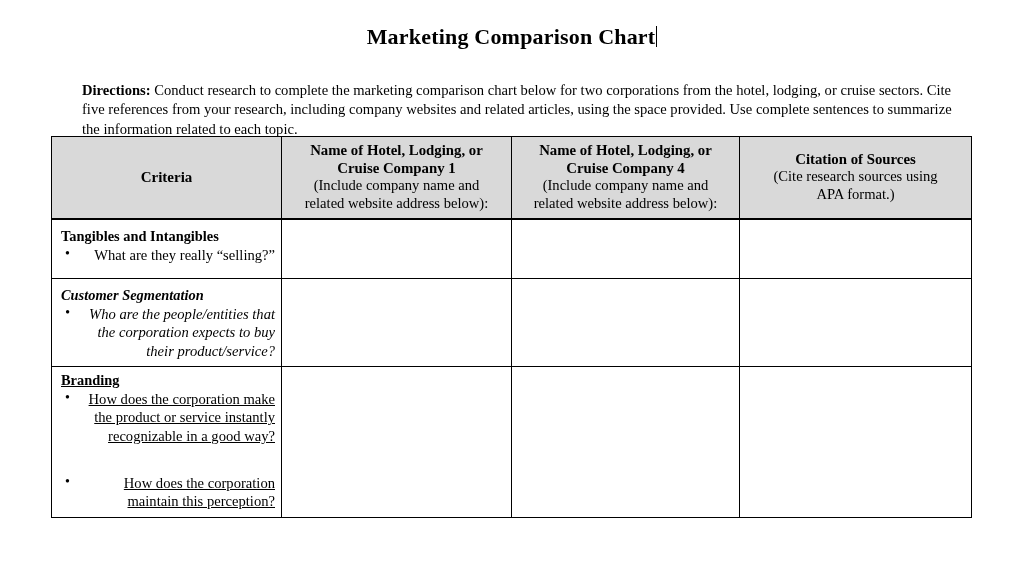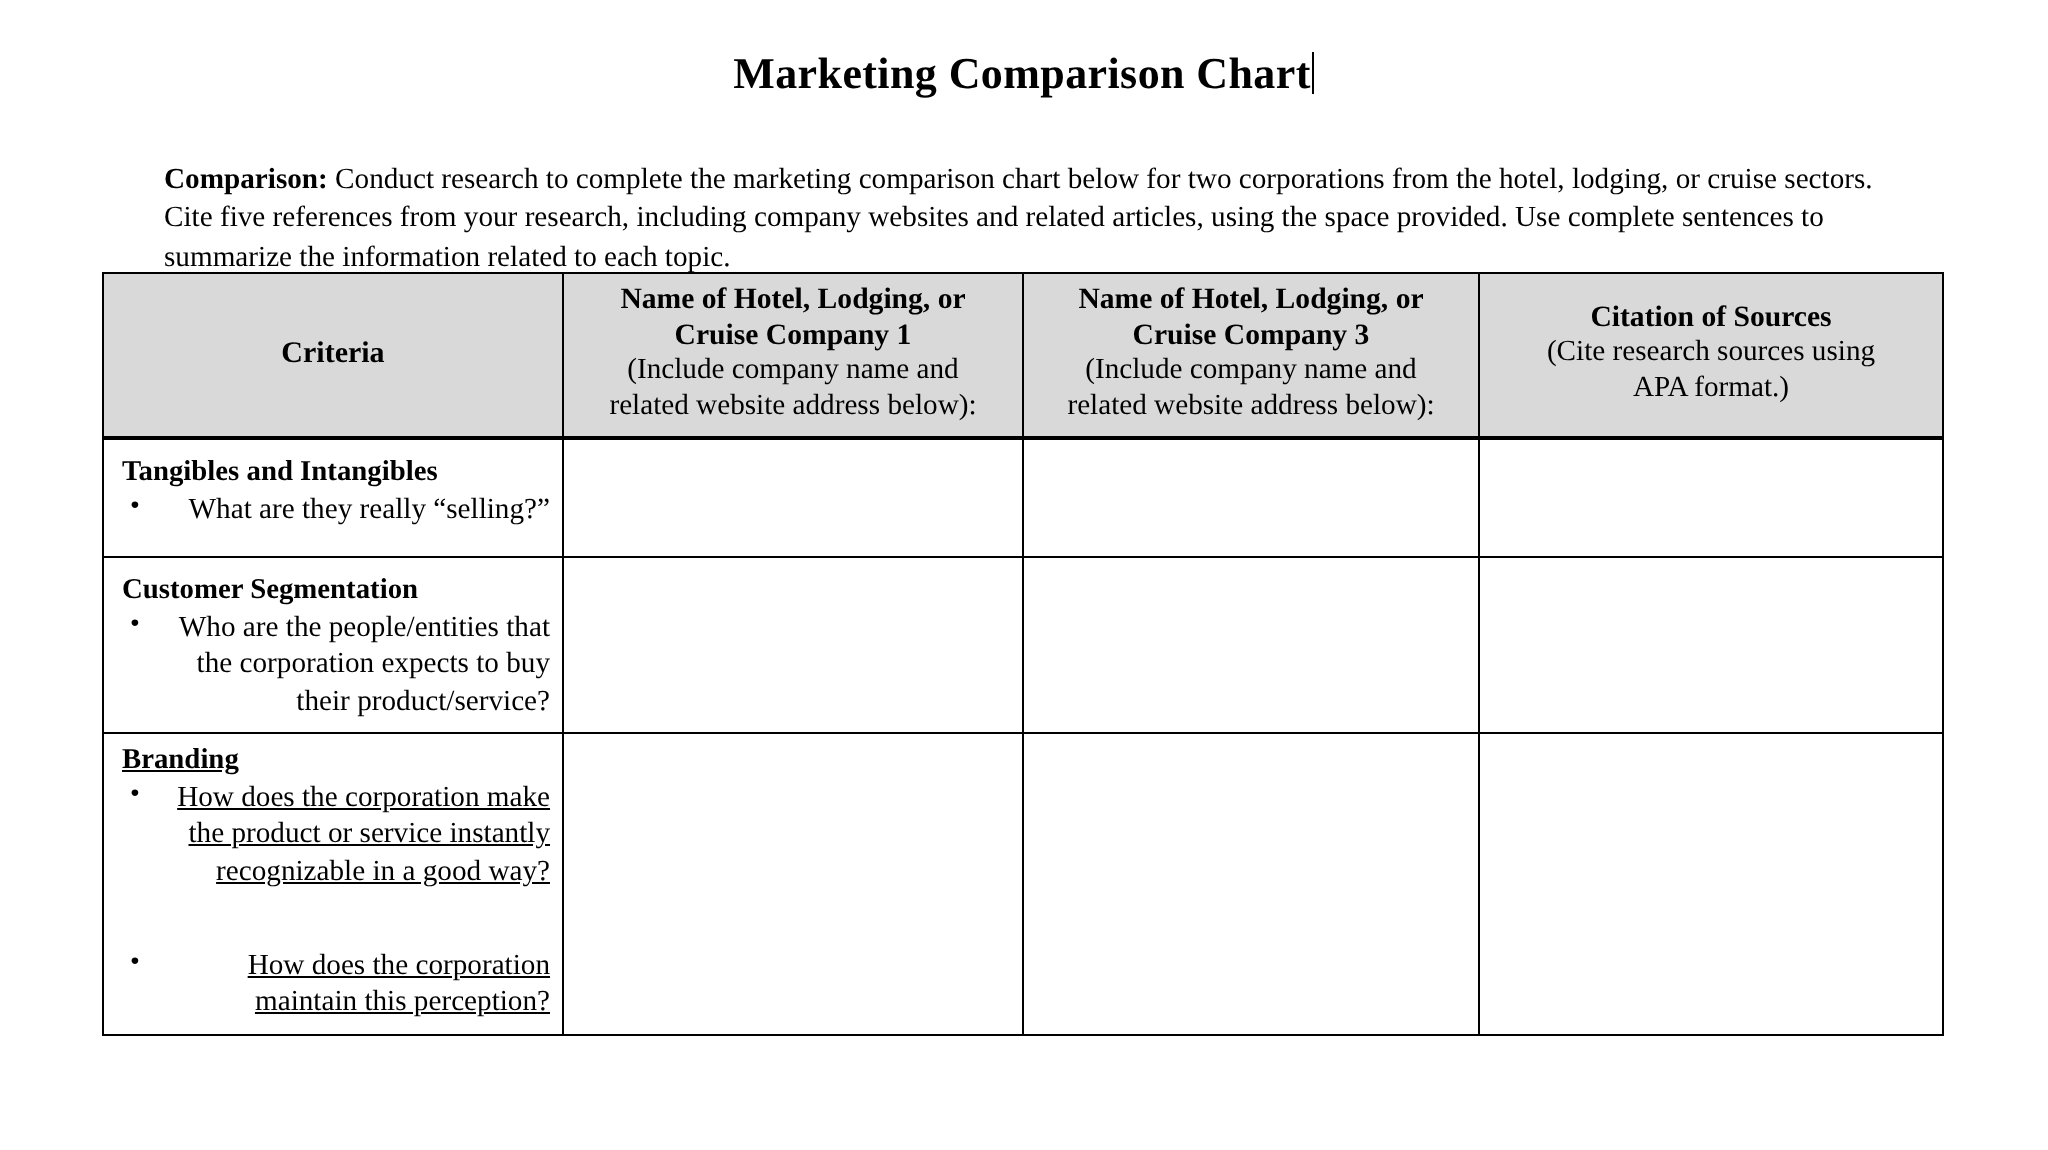--- a/index.html
+++ b/index.html
@@ -133,33 +133,33 @@
   ul.crit-list li::before {
     content: "\2022";
     position: absolute;
     left: 4px;
     top: -0.5px;
     font-size: 14px;
   }
 
   
   .r0 .cell-pad { padding-top: 8px; }
-  .r1 .cell-pad { padding-top: 8px; }
+  .r1 .cell-pad { padding-top: 8px; font-style: italic; }
   .r2 .cell-pad { padding-top: 5px; text-decoration: underline; }
 
   .blank-cell { }
 </style>
 </head>
 <body>
 
 <div class="page">
 
   <div class="doc-title"><span>Marketing Comparison Chart</span><span class="caret"></span></div>
 
-  <p class="directions"><b>Comparison:</b><span> Conduct research to complete the marketing comparison chart below for two corporations from the hotel, lodging, or cruise sectors. Cite five references from your research, including company websites and related articles, using the space provided. Use complete sentences to summarize the information related to each topic.</span></p>
+  <p class="directions"><b>Directions:</b><span> Conduct research to complete the marketing comparison chart below for two corporations from the hotel, lodging, or cruise sectors. Cite five references from your research, including company websites and related articles, using the space provided. Use complete sentences to summarize the information related to each topic.</span></p>
 
   <table class="chart-table">
     <colgroup>
       <col class="col-criteria">
       <col class="col-c1">
       <col class="col-c2">
       <col class="col-cit">
     </colgroup>
     <tbody>
 
@@ -170,21 +170,21 @@
 
         <td>
           <div class="head-main">Name of Hotel, Lodging, or</div>
           <div class="head-main">Cruise Company 1</div>
           <div class="head-sub">(Include company name and</div>
           <div class="head-sub">related website address below):</div>
         </td>
 
         <td>
           <div class="head-main">Name of Hotel, Lodging, or</div>
-          <div class="head-main">Cruise Company 3</div>
+          <div class="head-main">Cruise Company 4</div>
           <div class="head-sub">(Include company name and</div>
           <div class="head-sub">related website address below):</div>
         </td>
 
         <td>
           <div class="head-main">Citation of Sources</div>
           <div class="head-sub">(Cite research sources using</div>
           <div class="head-sub">APA format.)</div>
         </td>
       </tr>

